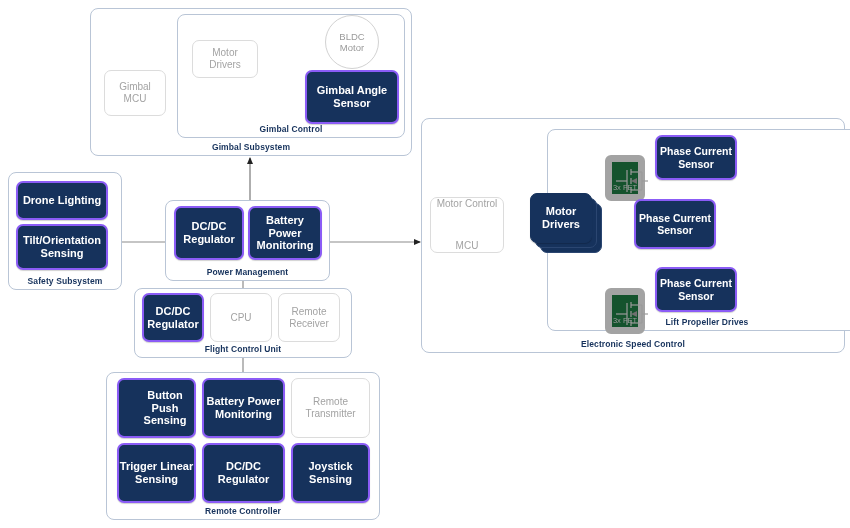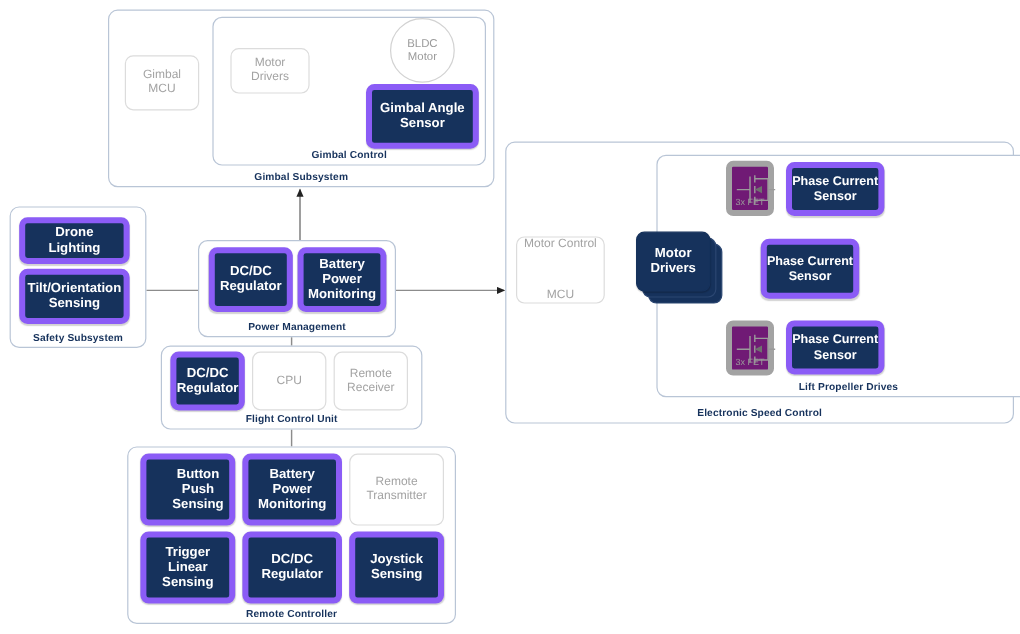--- a/index.html
+++ b/index.html
@@ -44,21 +44,21 @@
     box-sizing: border-box;
     border-radius: 7px;
     display: flex;
     align-items: center;
     justify-content: center;
     text-align: center;
     line-height: 1.18;
   }
   .node.solid {
     background: #16325c;
-    border: 5px solid #8b5cf6;
+    border: 2px solid #8b5cf6;
     color: #ffffff;
     font-weight: bold;
     font-size: 11px;
     box-shadow: 0 1px 1px rgba(0,0,0,0.18);
   }
   .node.ghost {
     background: #ffffff;
     border: 1px solid #dcdcdc;
     color: #a3a3a3;
     font-weight: normal;
@@ -96,23 +96,24 @@
     align-items: center;
     justify-content: center;
     text-align: center;
     line-height: 1.18;
     box-shadow: 0 1px 1px rgba(0,0,0,0.18);
   }
   
   .fet {
     position: absolute;
     box-sizing: border-box;
-    background: #701a75;
-    border: 5px solid #a3a3a3;
+    background: #14532d;
+    border: 7px solid #a3a3a3;
     border-radius: 6px;
+    margin-top: 21px;
   }
   .fet .fet-label {
     position: absolute;
     left: 0; right: 0; bottom: 2px;
     text-align: center;
     font-size: 7.5px;
     color: #9a9a9a;
   }
   .fet svg { position: absolute; left: 0; top: 2px; }
   svg.wires { position: absolute; left: 0; top: 0; overflow: visible; }
@@ -157,21 +158,21 @@
     <line x1="737" y1="157" x2="792" y2="157" stroke="#8c8c8c" stroke-width="1.2"></line>
     <line x1="737" y1="290" x2="792" y2="290" stroke="#8c8c8c" stroke-width="1.2"></line>
     <line x1="792" y1="157" x2="792" y2="290" stroke="#8c8c8c" stroke-width="1.2"></line>
     <line x1="716" y1="224" x2="767" y2="224" stroke="#8c8c8c" stroke-width="1.2"></line>
   </svg>
 
   <div class="group" style="left:90px; top:8px; width:322px; height:148px;">
     <div class="group-label">Gimbal Subsystem</div>
   </div>
 
-  <div class="node ghost" style="left:104px; top:46px; width:62px; height:46px;justify-content:flex-end;">
+  <div class="node ghost" style="left:104px; top:70px; width:62px; height:46px;justify-content:flex-end;">
     <span class="txt">Gimbal MCU</span>
   </div>
 
   <div class="group" style="left:177px; top:14px; width:228px; height:124px;">
     <div class="group-label">Gimbal Control</div>
   </div>
 
   <div class="node ghost" style="left:192px; top:22px; width:66px; height:38px;margin-top:18px;">
     <span class="txt">Motor Drivers</span>
   </div>

